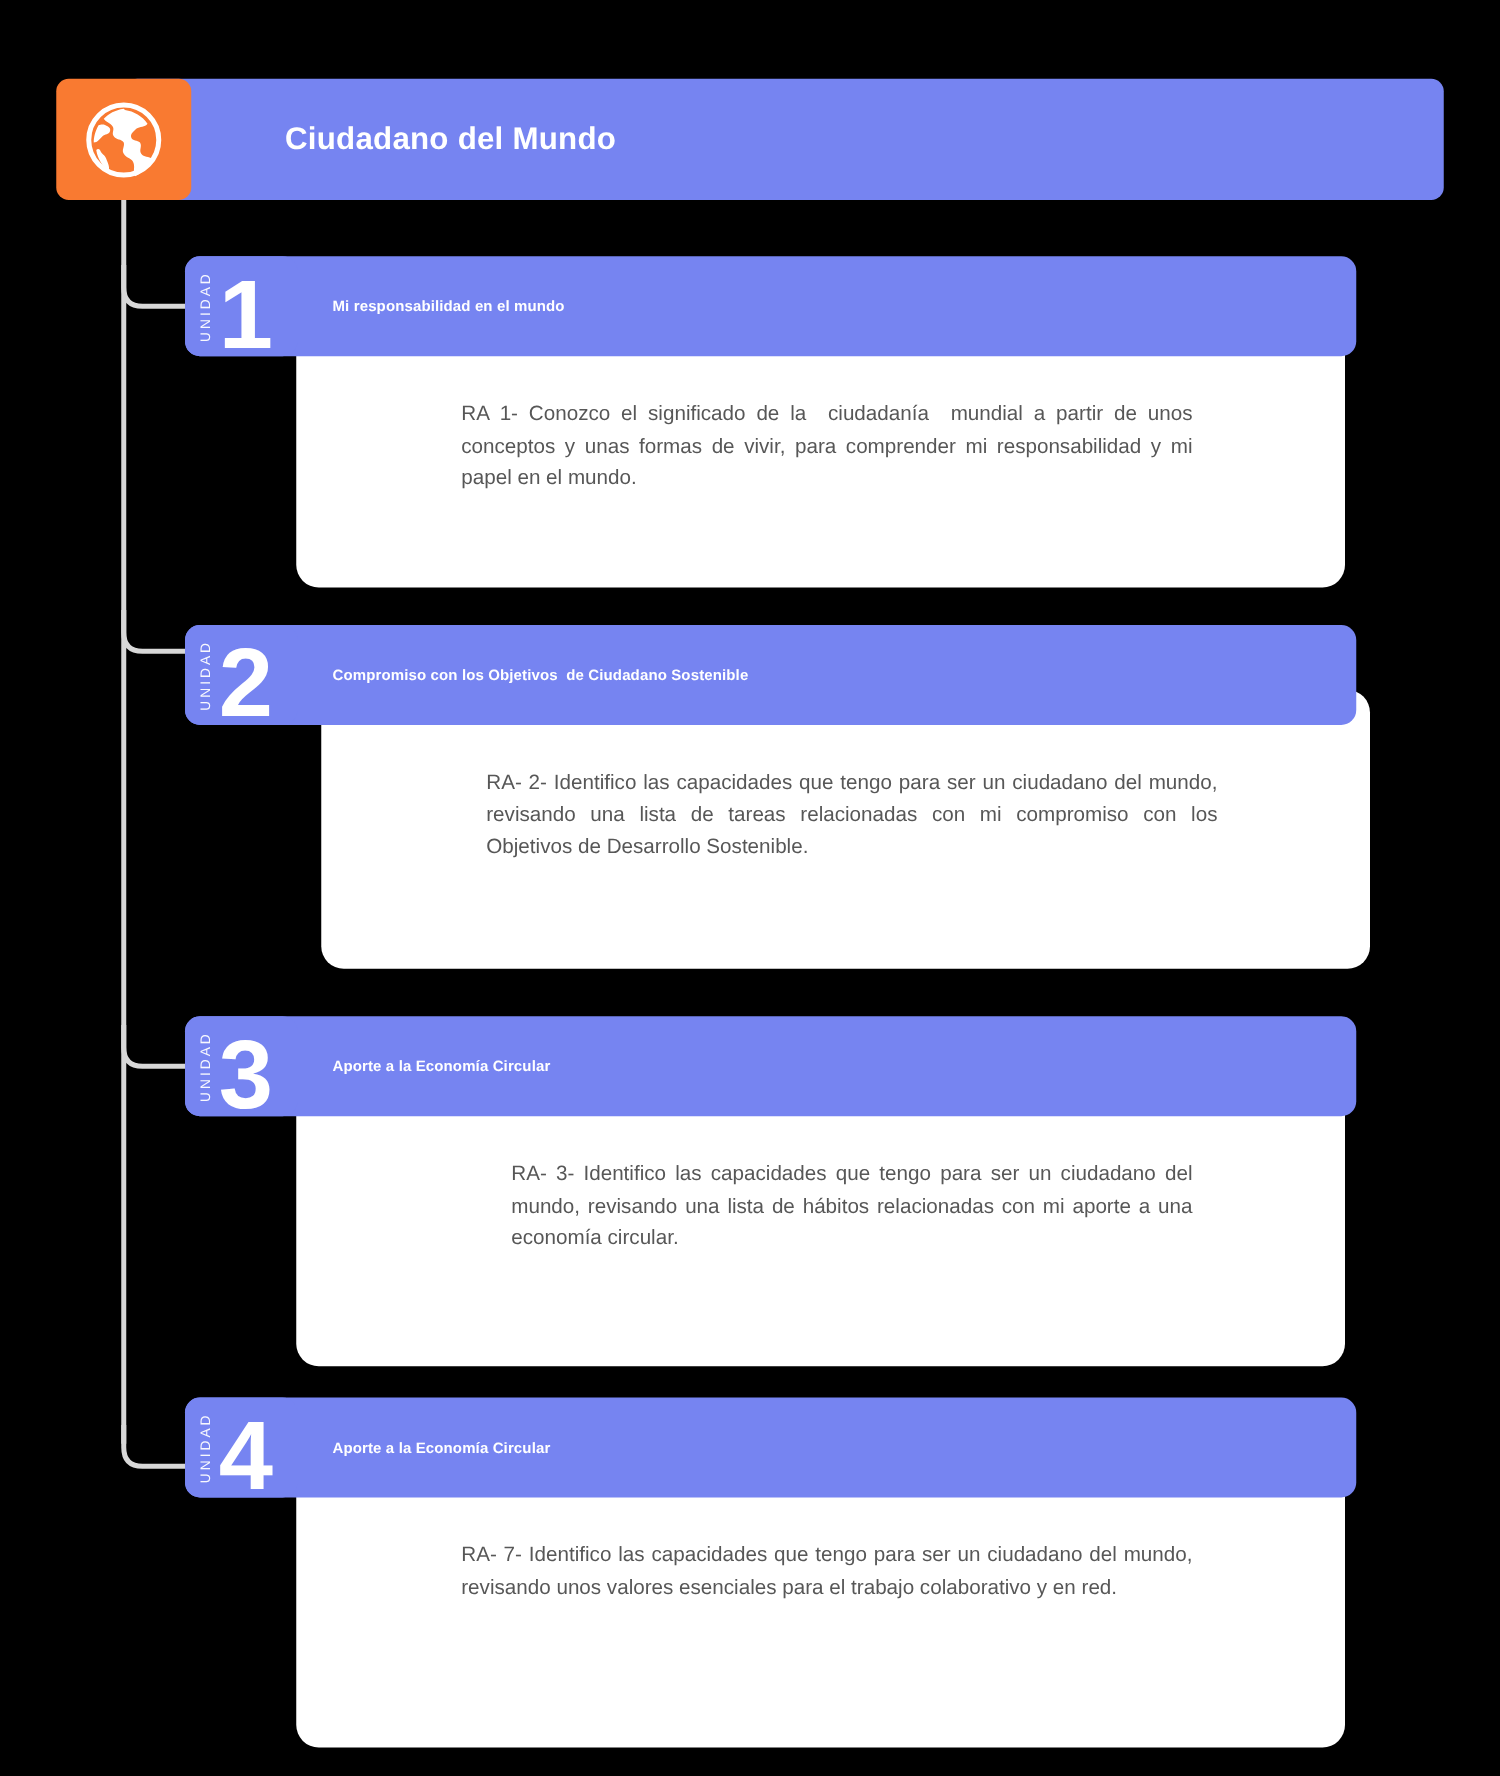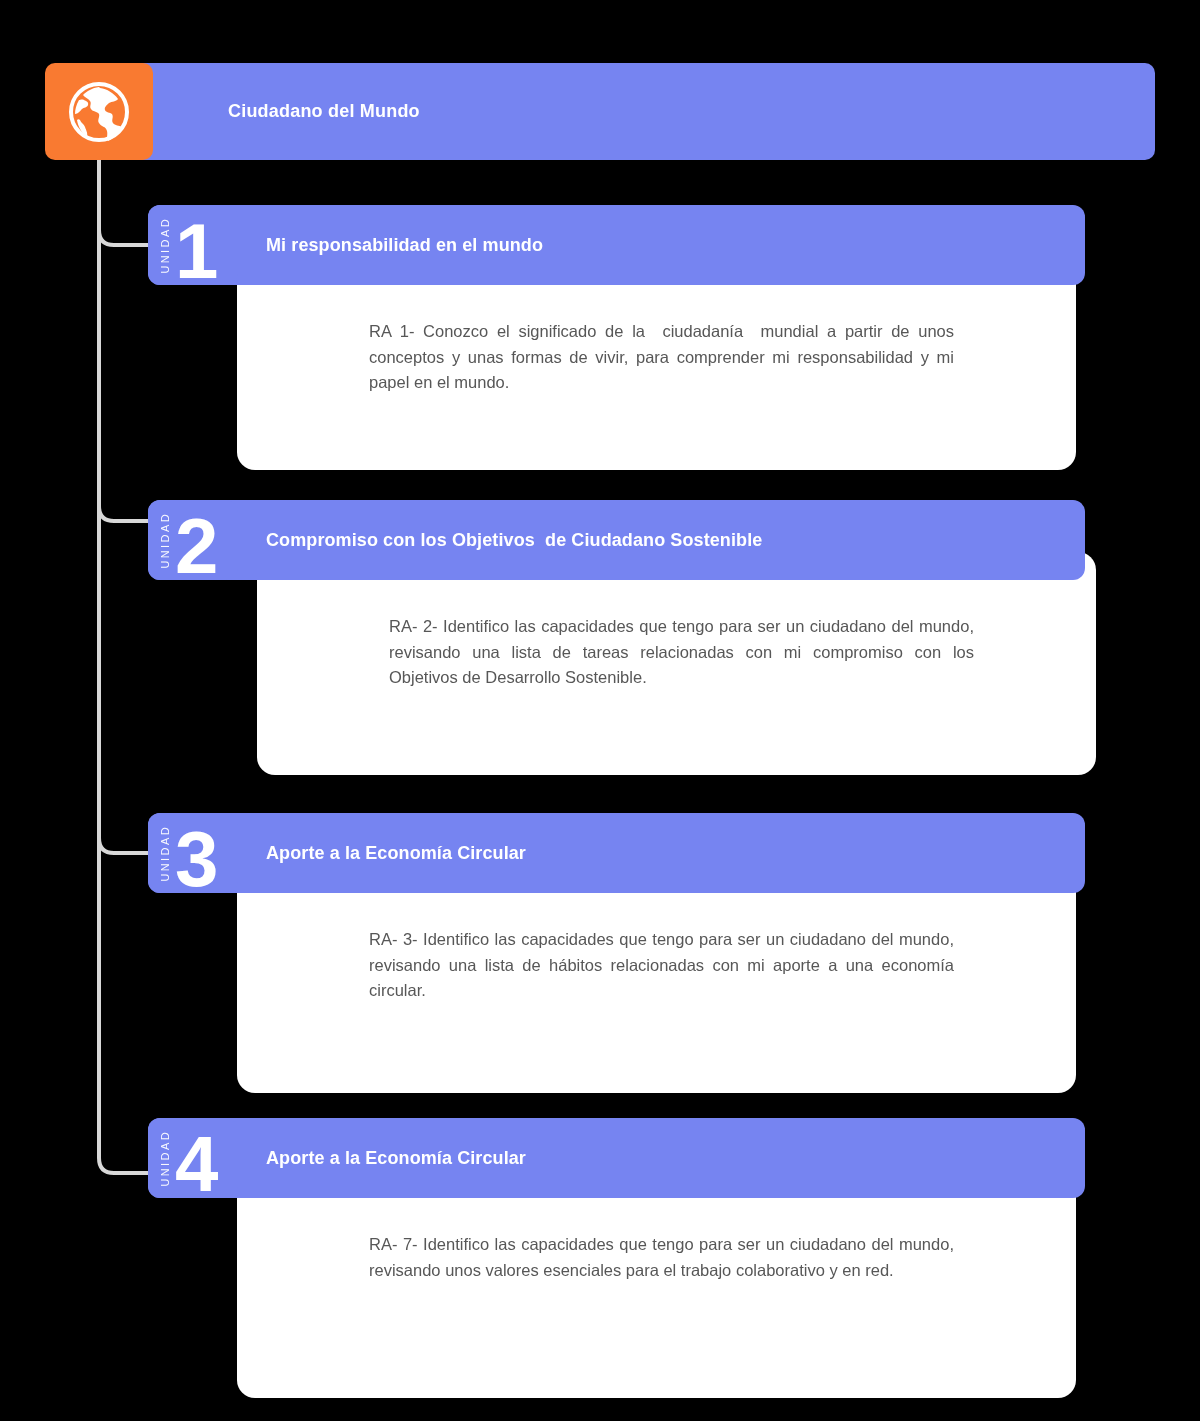--- a/index.html
+++ b/index.html
@@ -48,21 +48,21 @@
     width: 1055px;
     height: 97px;
     background: #7684f1;
     border-radius: 10px;
     display: flex;
     align-items: center;
   }
   .header-title {
     margin-left: 128px;
     color: #ffffff;
-    font-size: 18px;
+    font-size: 25px;
     font-weight: bold;
     letter-spacing: 0.2px;
   }
   .icon-tile {
     position: absolute;
     left: 0;
     top: 0;
     width: 108px;
     height: 97px;
     background: #f97a31;
@@ -119,21 +119,21 @@
     font-size: 78px;
     font-weight: bold;
     line-height: 0.82;
     margin-left: 4px;
     margin-top: 14px;
     letter-spacing: -2px;
   }
   .unit-label {
     margin-left: 118px;
     color: #ffffff;
-    font-size: 18px;
+    font-size: 12px;
     font-weight: bold;
     white-space: pre;
     letter-spacing: 0.1px;
     z-index: 5;
   }
 
   .unit-card {
     position: absolute;
     left: 89px;
     top: 52px;
@@ -203,21 +203,21 @@
     <div class="unit-bar">
       <span class="unit-label">Compromiso con los Objetivos  de Ciudadano Sostenible</span>
     </div>
     <div class="unit-badge">
       <span class="unit-word">UNIDAD</span>
       <span class="unit-number">2</span>
     </div>
   </div>
 
   <div class="unit" style="top:813px;">
-    <div class="unit-card" style="height:228px;">
+    <div class="unit-card" style="height:228px;padding-left:40px;">
       <div class="unit-card-text">RA- 3- Identifico las capacidades que tengo para ser un ciudadano del mundo, revisando una lista de hábitos relacionadas con mi aporte a una economía circular.</div>
     </div>
     <div class="unit-bar">
       <span class="unit-label">Aporte a la Economía Circular</span>
     </div>
     <div class="unit-badge">
       <span class="unit-word">UNIDAD</span>
       <span class="unit-number">3</span>
     </div>
   </div>

